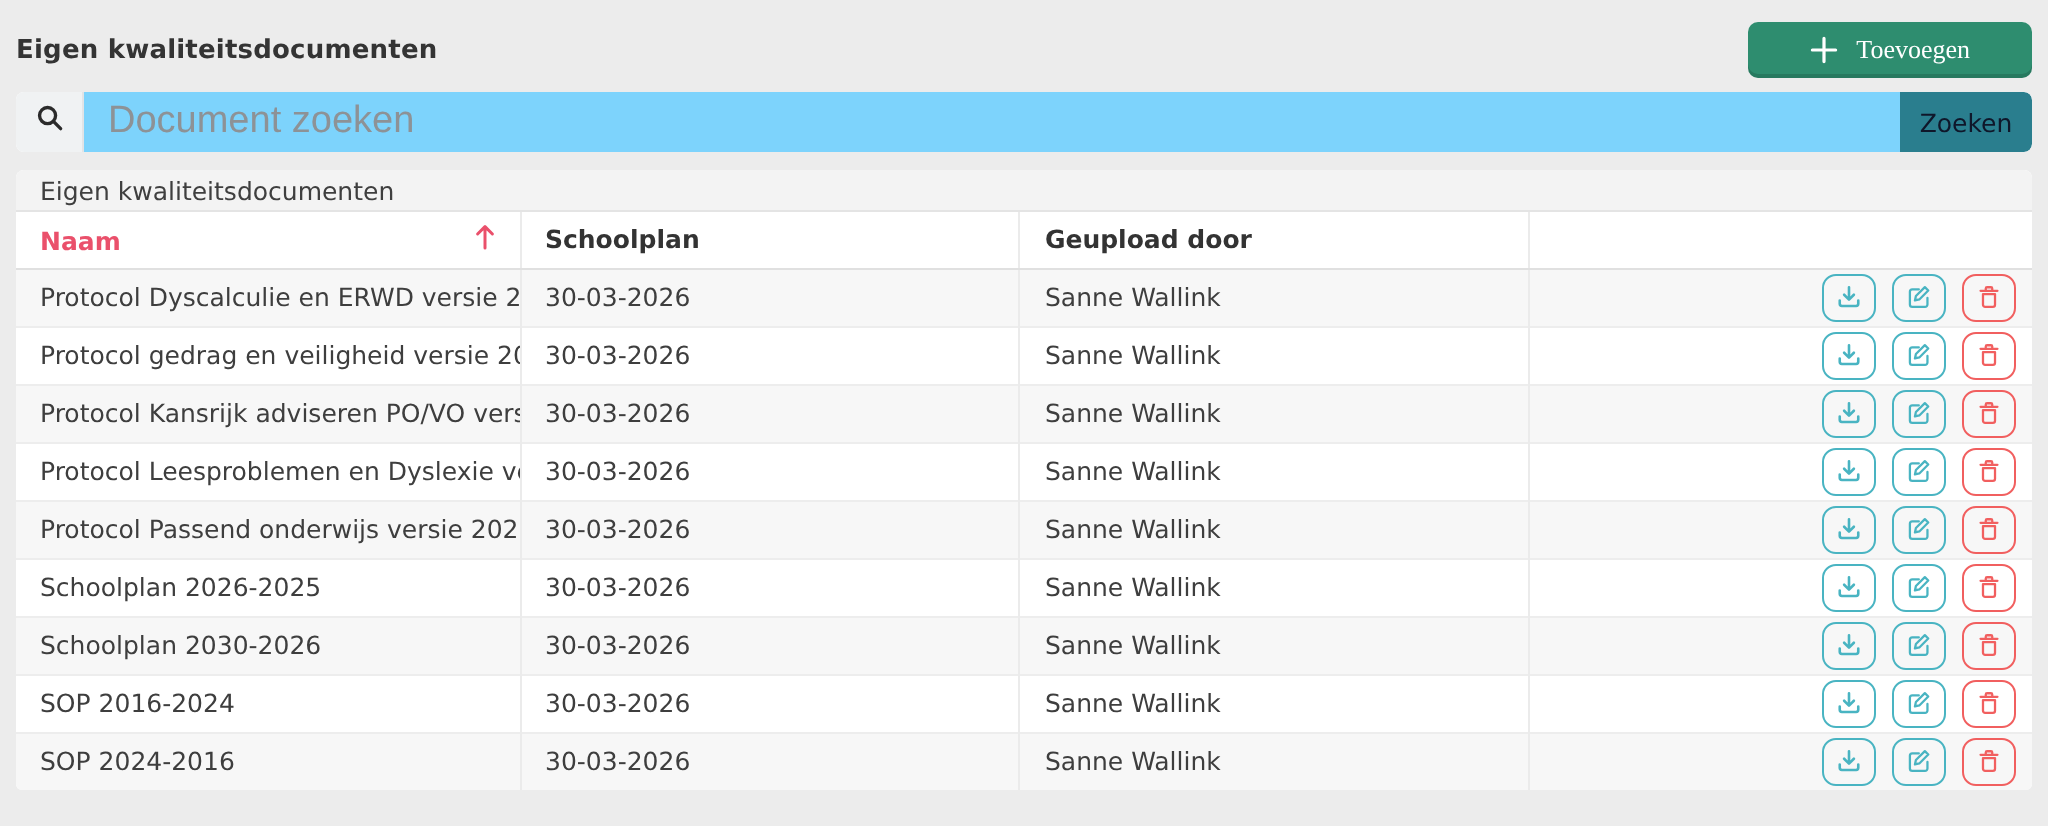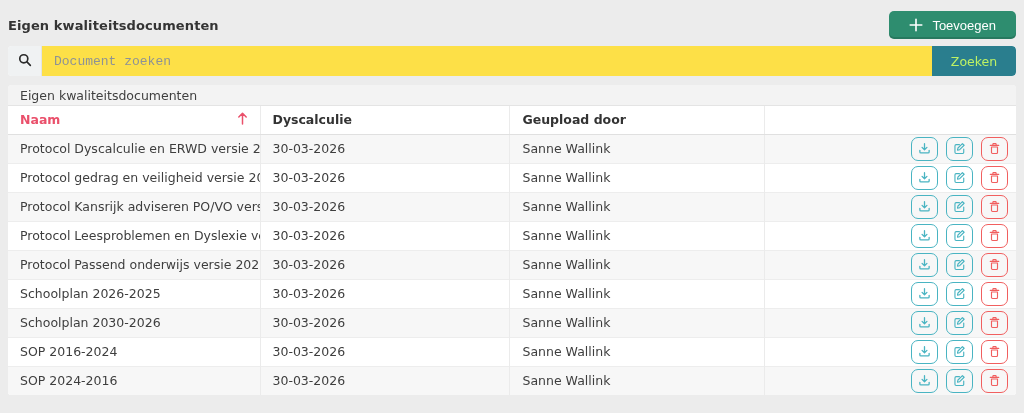--- a/index.html
+++ b/index.html
@@ -12,44 +12,44 @@
   .wrap { padding:0 8px; }
 
   
   .top-bar {
     height:46px; display:flex; align-items:center; justify-content:space-between;
     padding-top:4px;
   }
   .page-title { font-weight:700; font-size:13px; color:#343434; letter-spacing:.1px; }
   .btn-add {
     display:inline-flex; align-items:center; gap:9px;
-    height:28px; padding:0 20px;
+    height:28px; padding:0 31px;
     background:var(--accent-green,#2e8d6f); color:#fff;
     border:none; border-radius:5px; font-size:13px; cursor:pointer;
     box-shadow:inset 0 -2px rgba(0,0,0,.14);
-    font-family:Liberation Sans, sans-serif;
+    font-family:Liberation Serif, serif;
   }
   .btn-add svg { display:block; }
 
   
   .search-group {
     display:flex; height:30px; background:#fff; border-radius:4px;
     overflow:hidden; align-items:stretch; margin-bottom:9px;
   }
   .search-addon {
     width:34px; background:#f0f2f3; border-right:1px solid #e2e4e6;
     display:flex; align-items:center; justify-content:center; flex:0 0 auto;
   }
   .search-input {
     flex:1 1 auto; border:none; outline:none; padding:0 12px;
-    font-size:13px; color:#333; font-family:Liberation Mono, monospace; background:#fde047;
+    font-size:19px; color:#333; font-family:Liberation Sans, sans-serif; background:#7dd3fc;
   }
   .search-input::placeholder { color:#8d9296; }
   .btn-search {
-    flex:0 0 auto; width:84px; background:var(--accent-teal,#2a7e8e); color:#bef264;
+    flex:0 0 auto; width:66px; background:var(--accent-teal,#2a7e8e); color:#0f172a;
     border:none; border-radius:0 4px 4px 0; font-size:12.5px; cursor:pointer;
     font-family:inherit;
   }
 
   
   .card { background:#fff; border-radius:4px 4px 3px 3px; overflow:hidden; }
   .card-header {
     background:#f3f3f3; border-bottom:1px solid #e4e4e4;
     padding:3px 12px; height:21px; display:flex; align-items:center;
     font-size:12.5px; color:#3f3f3f;
@@ -57,21 +57,21 @@
   table { width:100%; border-collapse:collapse; table-layout:fixed; }
   col.c-name { width:25%; } col.c-date { width:24.8%; }
   col.c-user { width:25.3%; } col.c-act { width:24.9%; }
   thead th {
     height:28px; text-align:left; font-weight:700; font-size:12.5px; color:#333;
     padding:0 12px; border-bottom:1px solid #e0e0e0; background:#fff;
   }
   thead th, tbody td { border-right:1px solid #ebebeb; }
   thead th:last-child, tbody td:last-child { border-right:none; }
   th.sortable { color:var(--sort-pink,#ea506b); cursor:pointer; }
-  .th-flex { display:flex; align-items:center; justify-content:space-between;gap:41px; }
+  .th-flex { display:flex; align-items:flex-end; justify-content:space-between;gap:41px; }
   tbody td {
     height:29px; padding:0 12px; font-size:12.5px; color:#3e3e3e;
     border-top:1px solid #ededed; white-space:nowrap; overflow:hidden;
   }
   tbody tr:nth-child(odd) td { background:#f7f7f7; }
   tbody tr:nth-child(even) td { background:#ffffff; }
   td.actions { text-align:right; padding-right:8px; }
 
   .icon-btn {
     display:inline-flex; align-items:center; justify-content:center;
@@ -128,21 +128,21 @@
           <th class="sortable">
             <span class="th-flex">
               <span>Naam</span>
               <span>
                 <svg width="11" height="13" viewBox="0 0 11 13" fill="none" stroke="#ea506b" stroke-width="1.5" stroke-linecap="round" stroke-linejoin="round">
                   <path d="M5.5 12 V1.5 M1.8 5 L5.5 1.3 L9.2 5"></path>
                 </svg>
               </span>
             </span>
           </th>
-          <th>Dyscalculie</th>
+          <th>Schoolplan</th>
           <th>Geupload door</th>
           <th></th>
         </tr>
       </thead>
       <tbody>
           <tr>
     <td>Protocol Dyscalculie en ERWD versie 2026</td>
     <td>30-03-2026</td>
     <td>Sanne Wallink</td>
     <td class="actions">

